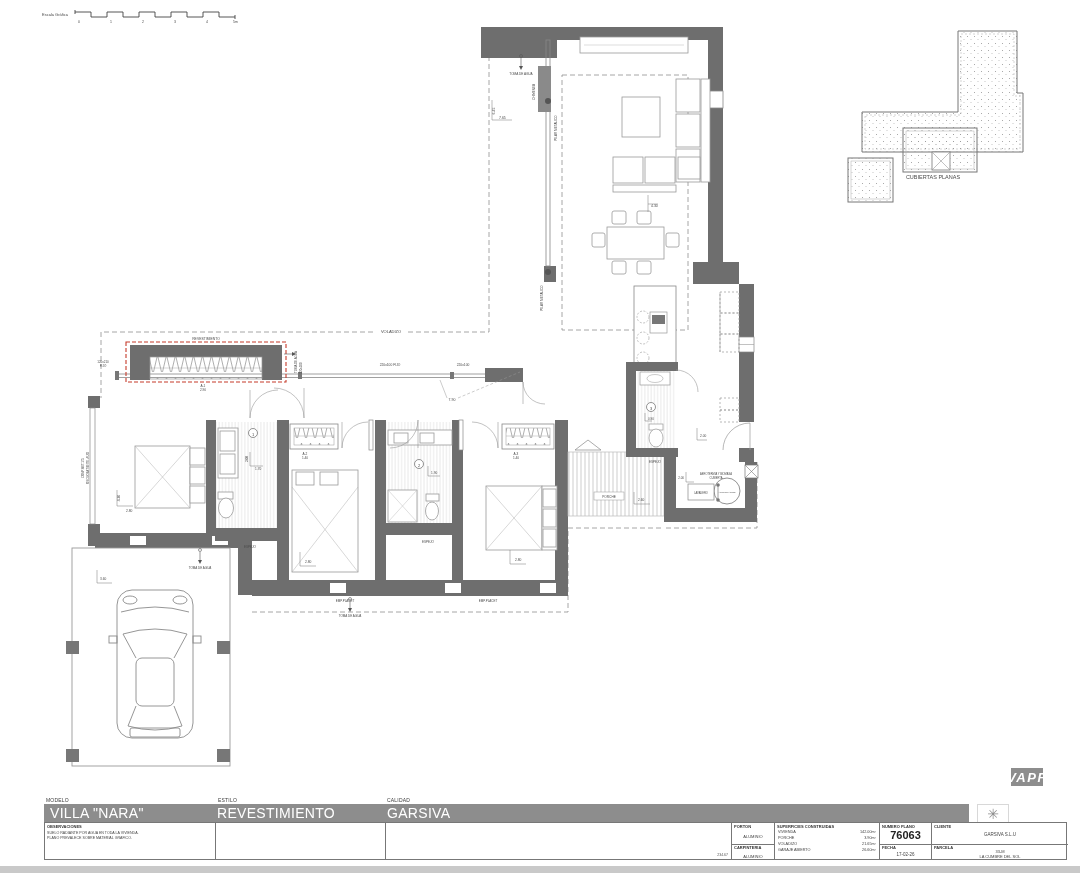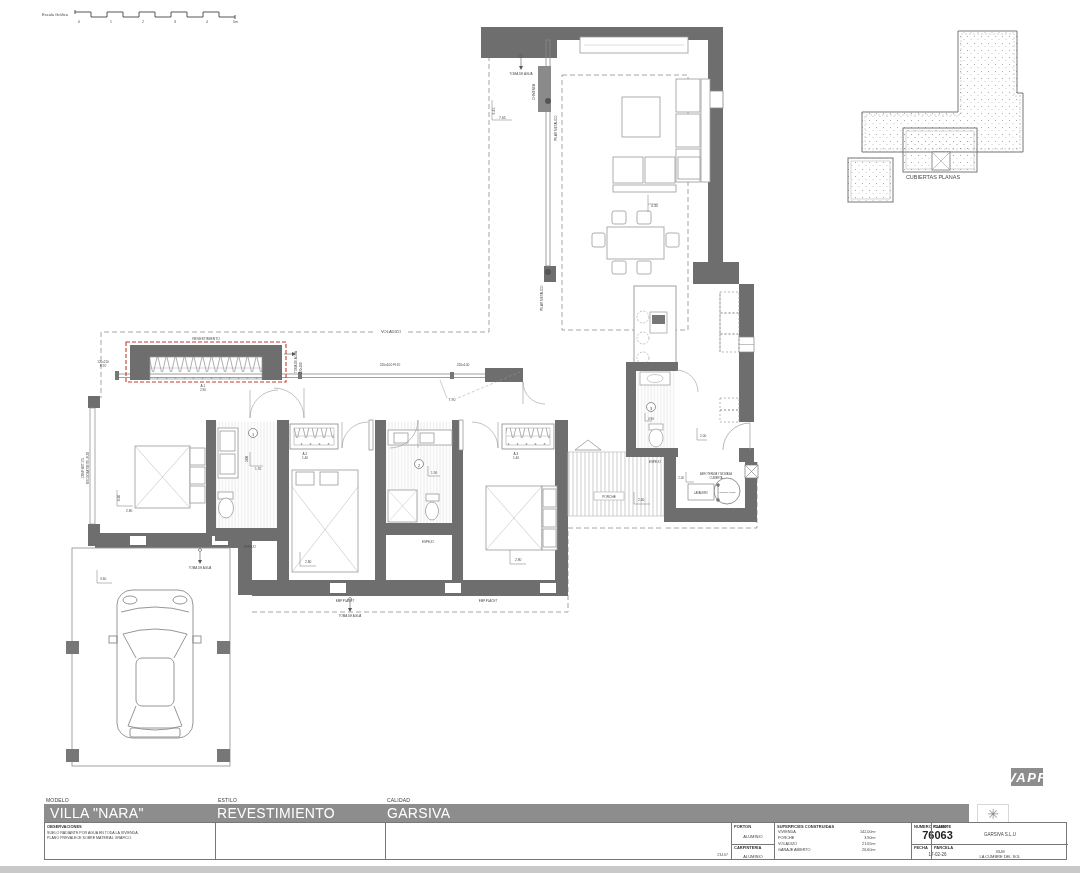--- a/index.html
+++ b/index.html
@@ -445,21 +445,21 @@
       <div class="sup-row">
         <span>VOLADIZO</span>
             <span>21.65m²</span>
       </div>
       <div class="sup-row">
         <span>GARAJE ABIERTO</span>
             <span>26.60m²</span>
       </div>
     </div>
   </div>
-  <div class="cell" style="left:834px;width:52px;margin-left:32px;">
+  <div class="cell" style="left:834px;width:52px;">
     <span class="clabel">NUMERO PLANO</span>
     <span class="center-val" style="top:6px;font-size:11px;font-weight:bold;color:#222;">76063</span>
     <div class="hsplit"></div>
     <span class="clabel" style="top:22px;">FECHA</span>
     <span class="center-val" style="top:29px;font-size:4.5px;">17-02-26</span>
   </div>
   <div class="cell" style="left:886px;width:137px;">
     <span class="clabel">CLIENTE</span>
     <span class="center-val" style="top:9px;font-size:4.5px;">GARSIVA S.L.U</span>
     <div class="hsplit"></div>

